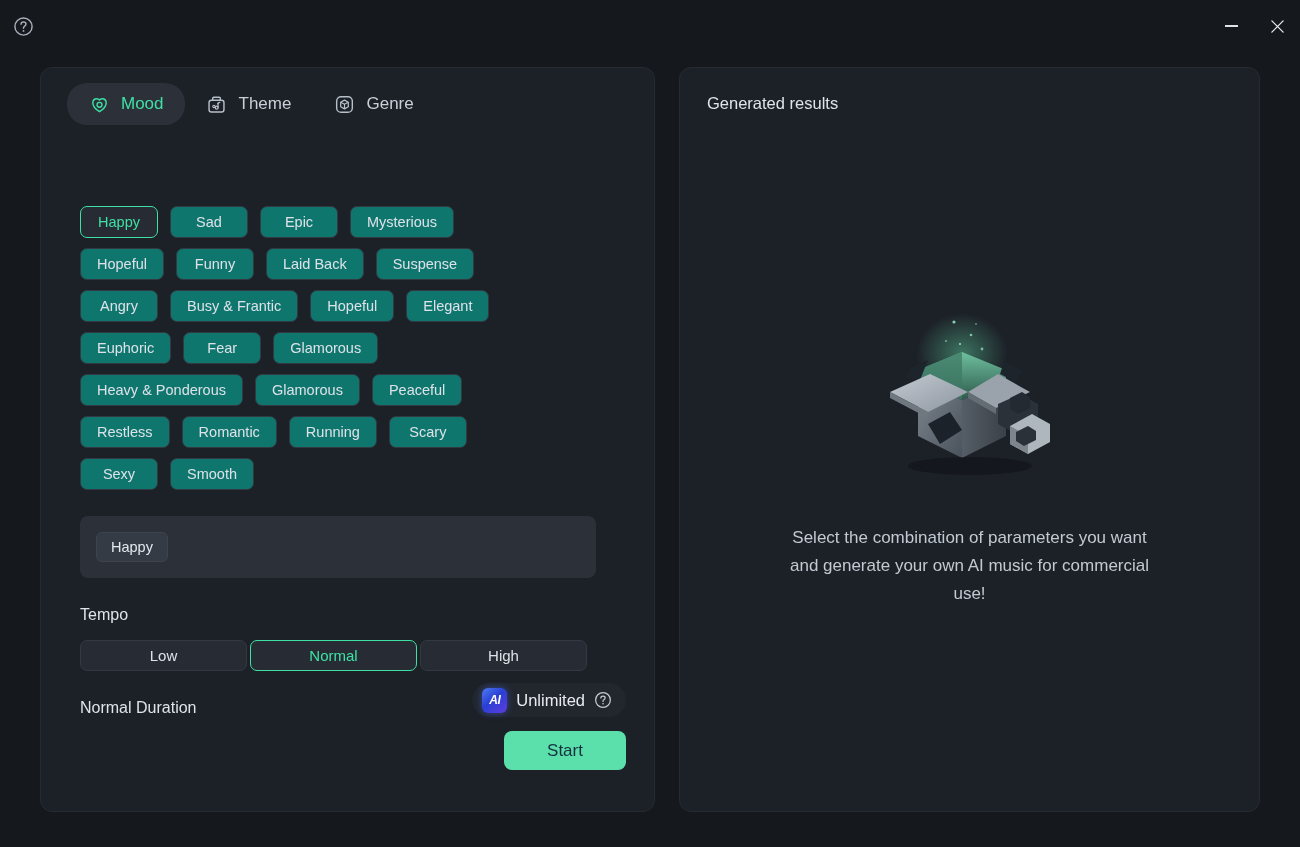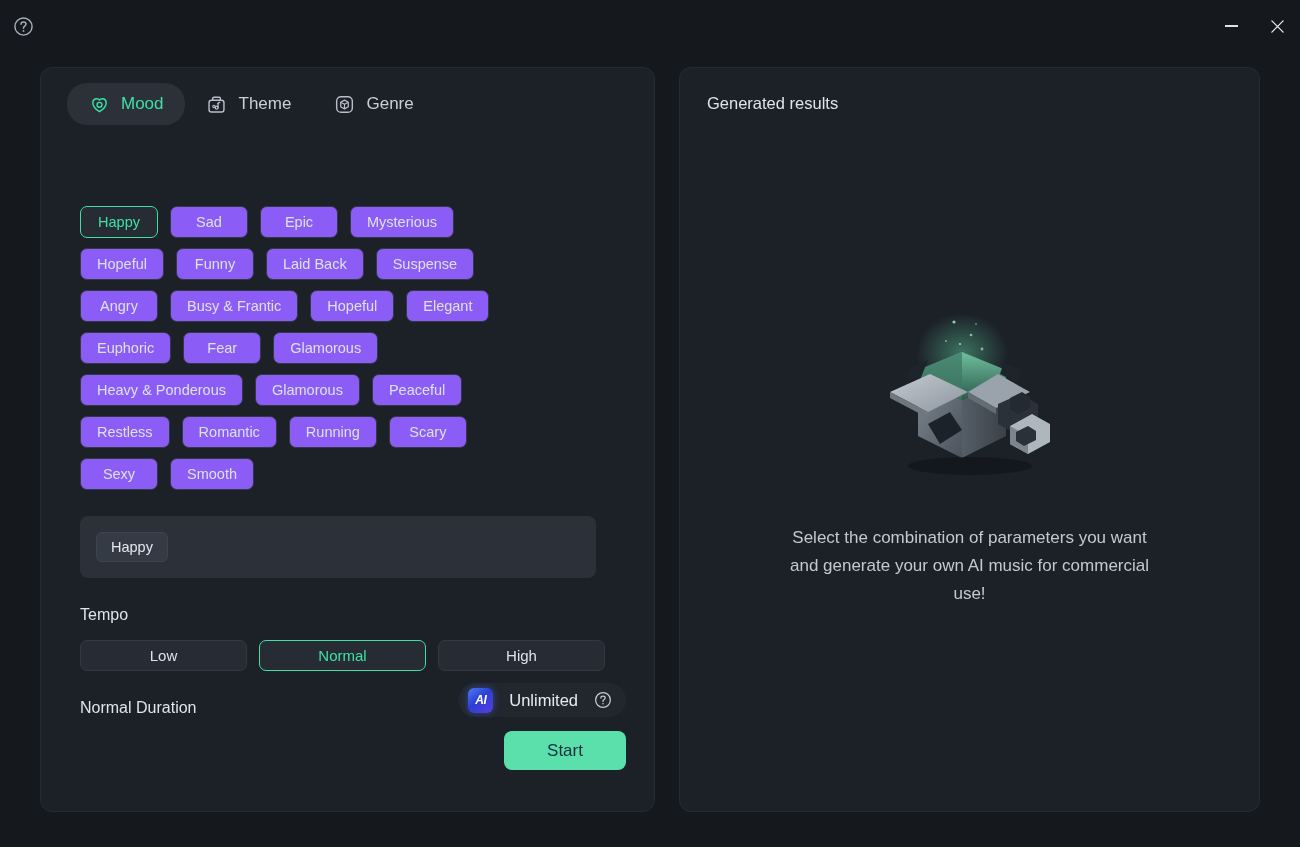--- a/index.html
+++ b/index.html
@@ -119,21 +119,21 @@
   .chip-row {
     display: flex;
     gap: 12px;
     margin-bottom: 10px;
   }
   .chip {
     height: 32px;
     padding: 0 16px;
     min-width: 78px;
     border-radius: 7px;
-    background: #8b5cf6;
+    background: #0f766e;
     border: 1px solid #333942;
     color: #dde2e9;
     font-size: 14.5px;
     display: inline-flex;
     align-items: center;
     justify-content: center;
     cursor: default;
     white-space: nowrap;
   }
   .chip.selected {
@@ -169,21 +169,21 @@
   .section-label {
     margin-top: 28px;
     font-size: 16px;
     color: #dfe4ea;
     font-weight: 400;
   }
 
   .seg-row {
     margin-top: 16px;
     display: flex;
-    gap: 12px;
+    gap: 3px;
   }
   .seg {
     width: 167px;
     height: 31px;
     border-radius: 7px;
     background: #272c34;
     border: 1px solid #333942;
     color: #dde2e9;
     font-size: 15px;
     display: flex;
@@ -205,21 +205,21 @@
   }
   .unlimited-pill {
     position: absolute;
     right: 28px; top: -48px;
     height: 34px;
     padding: 0 14px 0 10px;
     border-radius: 17px;
     background: #22272e;
     display: inline-flex;
     align-items: center;
-    gap: 16px;
+    gap: 9px;
     cursor: default;
   }
   .ai-badge {
     width: 25px; height: 25px;
     border-radius: 6px;
     background: linear-gradient(140deg, #4e7bf0 0%, #2a3fd4 45%, #5e3ce0 100%);
     box-shadow: 0 0 7px rgba(70,100,240,.55);
     display: flex;
     align-items: center;
     justify-content: center;

